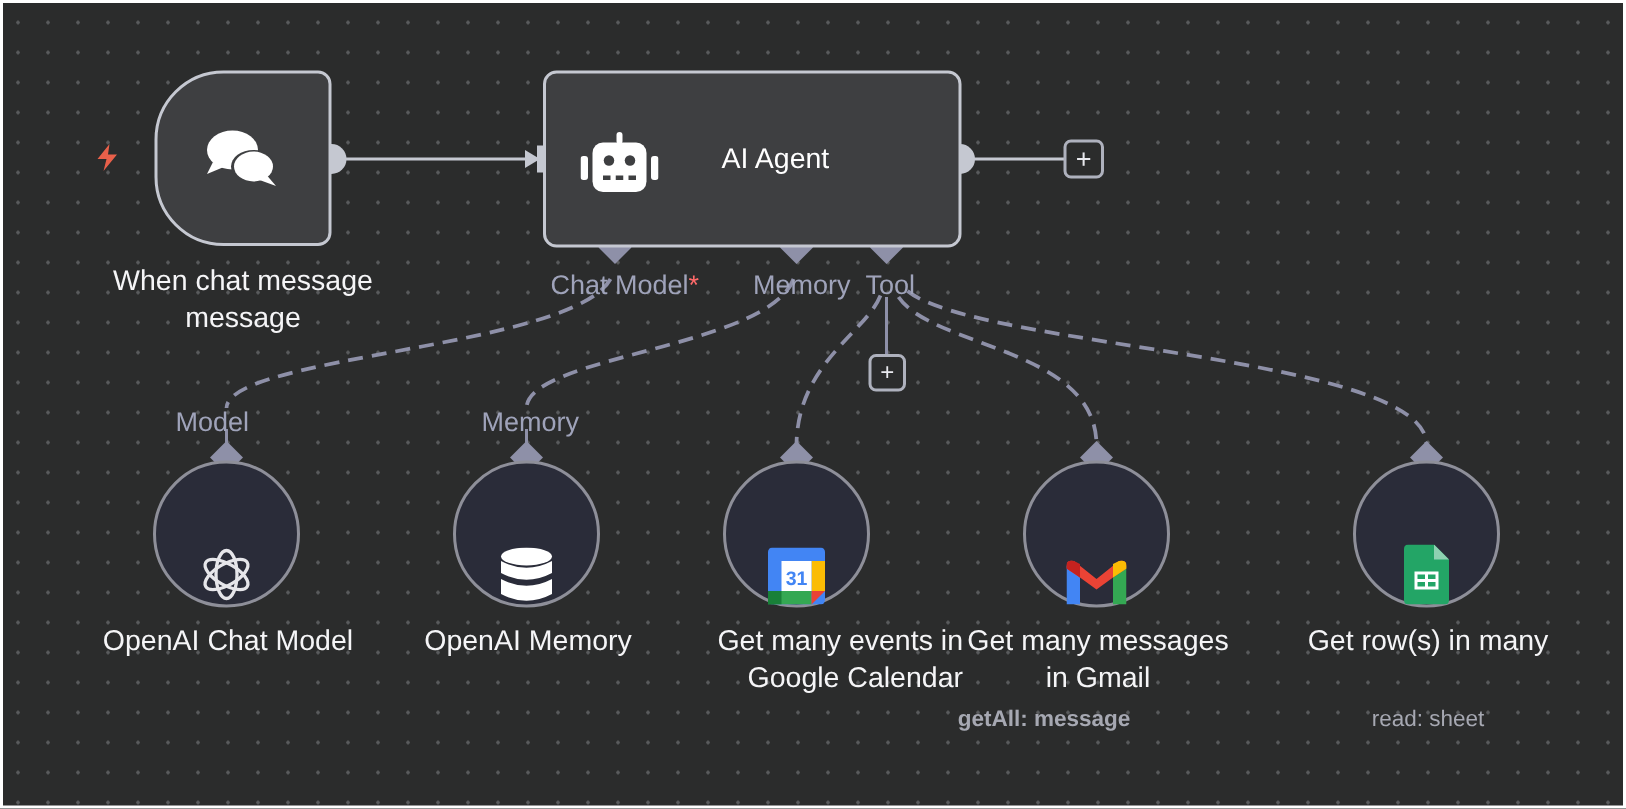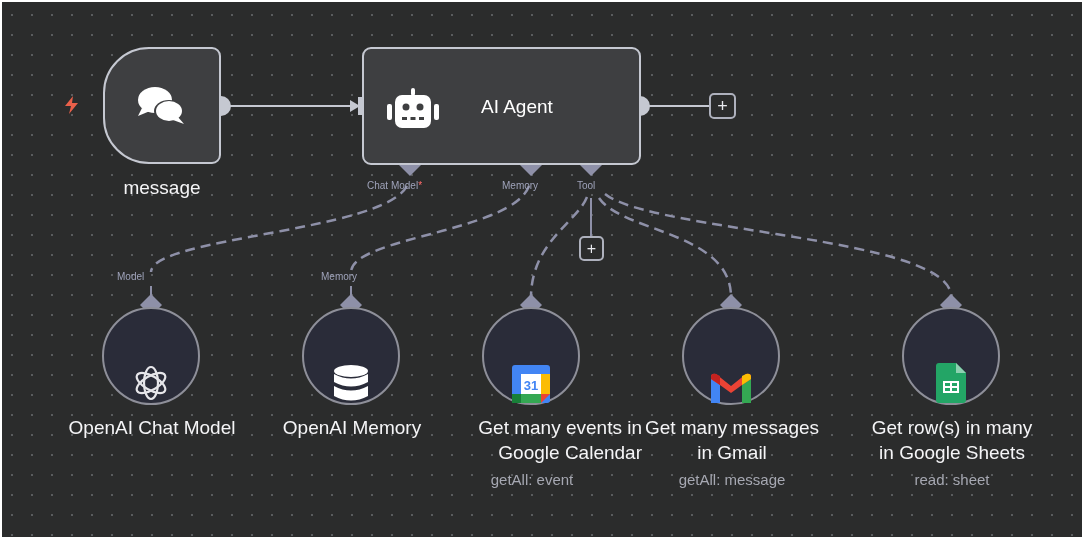--- a/index.html
+++ b/index.html
@@ -35,21 +35,21 @@
   }
   .agent-icon { position: absolute; left: 23px; top: 39px; }
   .node-title {
     position: absolute; color: #f5f5f7; font-size: 19px; text-align: center;
     line-height: 25px; white-space: nowrap;
   }
   .node-sub {
     position: absolute; color: #a6a8b2; font-size: 15px; text-align: center; white-space: nowrap;
   }
   .handle-label {
-    position: absolute; color: #9fa3ba; font-size: 10px; white-space: nowrap;
+    position: absolute; color: #9fa3ba; font-size: 18px; white-space: nowrap;
   }
   .req { color: #ff6a6a; }
   .circle-node {
     position: absolute; width: 98px; height: 98px; box-sizing: border-box;
     border-radius: 50%; background: #2a2c39; border: 2px solid #8e8f99;
     display: flex; align-items: flex-end; justify-content: center;
   }
   .plus-btn {
     position: absolute; box-sizing: border-box; border: 2px solid #aeb1bd;
     border-radius: 5px; background: #2b2c2c;
@@ -103,20 +103,21 @@
   <div class="node-trigger">
     <svg width="52" height="44" viewBox="0 0 52 44">
       <ellipse cx="19" cy="16" rx="17" ry="13" fill="#ffffff"></ellipse>
       <path d="M6 24 L2 32 L14 27 Z" fill="#ffffff"></path>
       <ellipse cx="33" cy="27" rx="15" ry="11" fill="#3e3f41"></ellipse>
       <ellipse cx="33" cy="27" rx="13" ry="10" fill="#ffffff"></ellipse>
       <path d="M42 33 L48 40 L37 36 Z" fill="#ffffff"></path>
     </svg>
   </div>
   <div class="node-title" style="left:60px; top:173px; width:200px;">
+    <div>When chat message</div>
     <div>message</div>
   </div>
 
   <div class="node-agent">
     <svg class="agent-icon" width="52" height="42" viewBox="0 0 52 42">
       <rect x="24" y="0" width="4" height="8" rx="2" fill="#ffffff"></rect>
       <rect x="8" y="7" width="36" height="33" rx="7" fill="#ffffff"></rect>
       <rect x="0" y="16" width="5" height="16" rx="2" fill="#ffffff"></rect>
       <rect x="47" y="16" width="5" height="16" rx="2" fill="#ffffff"></rect>
       <circle cx="19" cy="19" r="3.5" fill="#3e3f41"></circle>
@@ -176,47 +177,45 @@
       <rect x="0" y="29" width="9" height="9" fill="#188038"></rect>
       <polygon points="29,29 38,29 29,38" fill="#ea4335"></polygon>
       <rect x="9" y="9" width="20" height="20" fill="#ffffff"></rect>
       <text x="19" y="25" text-anchor="middle" font-family="Liberation Sans, sans-serif" font-size="13" font-weight="bold" fill="#4285f4">31</text>
     </svg>
   </div>
   <div class="node-title" style="left:420px; top:413px; width:220px;text-align:right;">
     <div>Get many events in</div>
     <div>Google Calendar</div>
   </div>
-  <div class="node-sub" style="left:420px; top:469px; width:220px;">getAll: event</div>
 
   <div class="circle-node" style="left:680px; top:305px;">
     <svg width="40" height="30" viewBox="0 0 40 30">
       <path d="M0 4 L0 30 L9 30 L9 12 Z" fill="#4285f4"></path>
       <path d="M31 12 L31 30 L40 30 L40 4 Z" fill="#34a853"></path>
       <path d="M0 4 Q0 0 5 1 L20 13 L35 1 Q40 0 40 4 L40 6 L31 12 L20 20 L9 12 L0 6 Z" fill="#ea4335"></path>
       <path d="M31 3 L35 1 Q40 0 40 4 L40 6 L31 12 Z" fill="#fbbc04"></path>
       <path d="M0 4 Q0 0 5 1 L9 3 L9 12 L0 6 Z" fill="#c5221f"></path>
     </svg>
   </div>
   <div class="node-title" style="left:620px; top:413px; width:220px;">
     <div>Get many messages</div>
     <div>in Gmail</div>
   </div>
-  <div class="node-sub" style="left:620px; top:469px; width:220px;">getAll: message</div>
+  <div class="node-sub" style="left:584px; top:469px; width:220px;font-weight:bold;">getAll: message</div>
 
   <div class="circle-node" style="left:900px; top:305px;">
     <svg width="30" height="40" viewBox="0 0 30 40">
       <path d="M0 3 Q0 0 3 0 L20 0 L30 10 L30 37 Q30 40 27 40 L3 40 Q0 40 0 37 Z" fill="#23a566"></path>
       <path d="M20 0 L30 10 L20 10 Z" fill="#8ed1b1"></path>
       <rect x="7" y="18" width="16" height="12" fill="#ffffff"></rect>
       <rect x="9" y="20" width="5" height="3" fill="#23a566"></rect>
       <rect x="16" y="20" width="5" height="3" fill="#23a566"></rect>
       <rect x="9" y="25" width="5" height="3" fill="#23a566"></rect>
       <rect x="16" y="25" width="5" height="3" fill="#23a566"></rect>
     </svg>
   </div>
   <div class="node-title" style="left:840px; top:413px; width:220px;">
     <div>Get row(s) in many</div>
-    <div>in Google Sheets</div>
   </div>
   <div class="node-sub" style="left:840px; top:469px; width:220px;">read: sheet</div>
 
 </div>
 
 </body></html>

